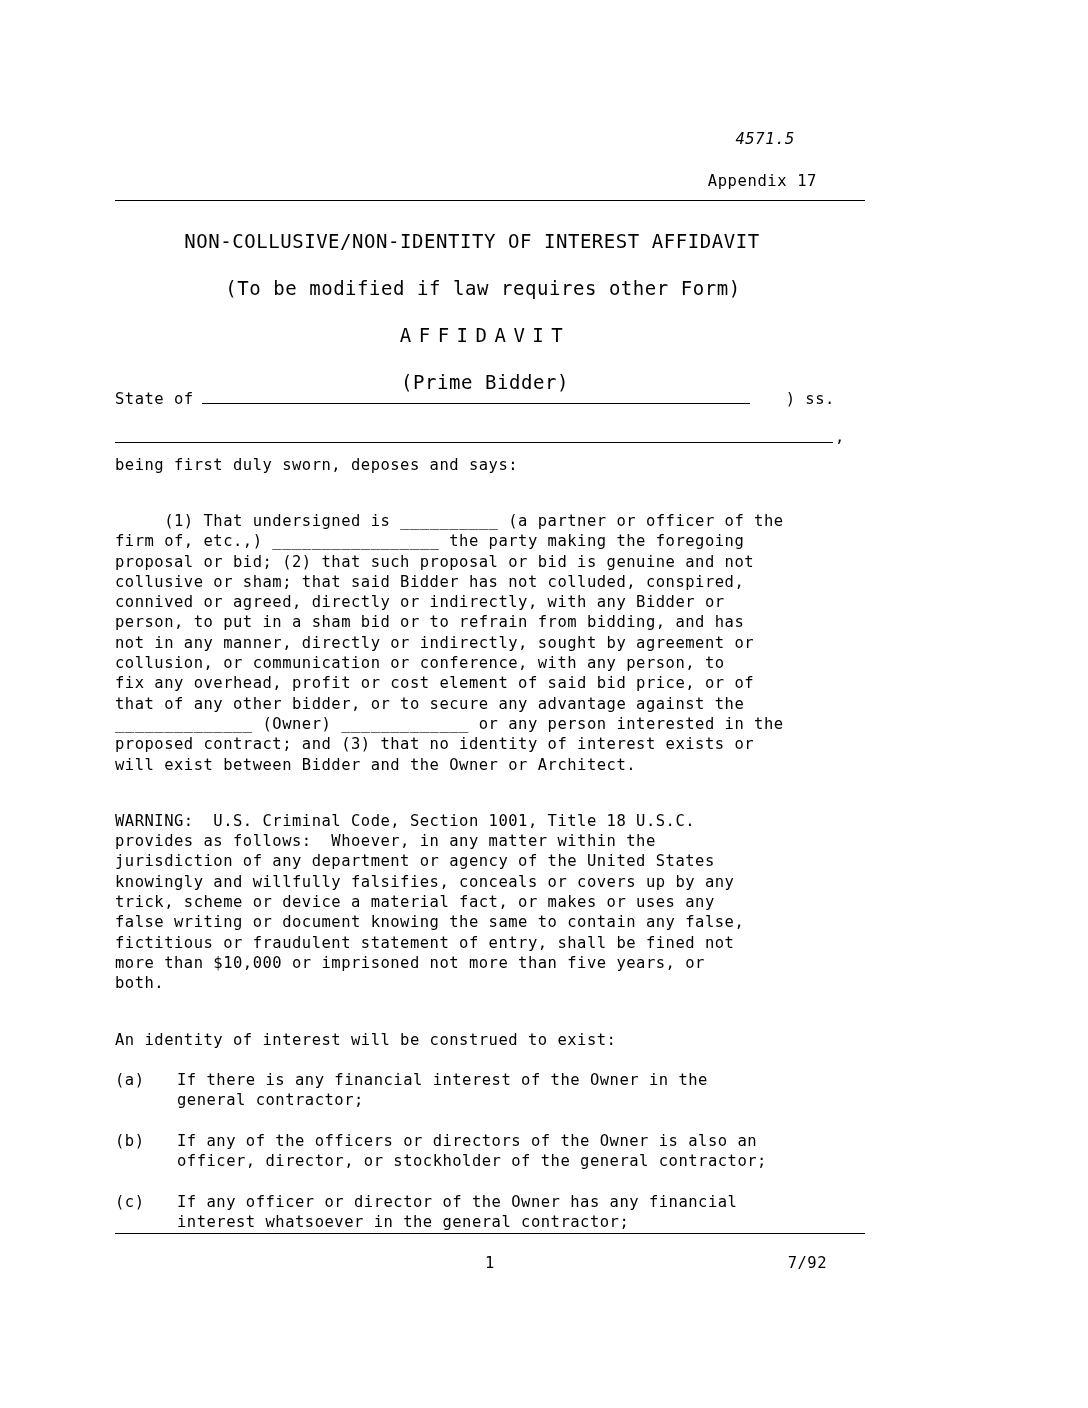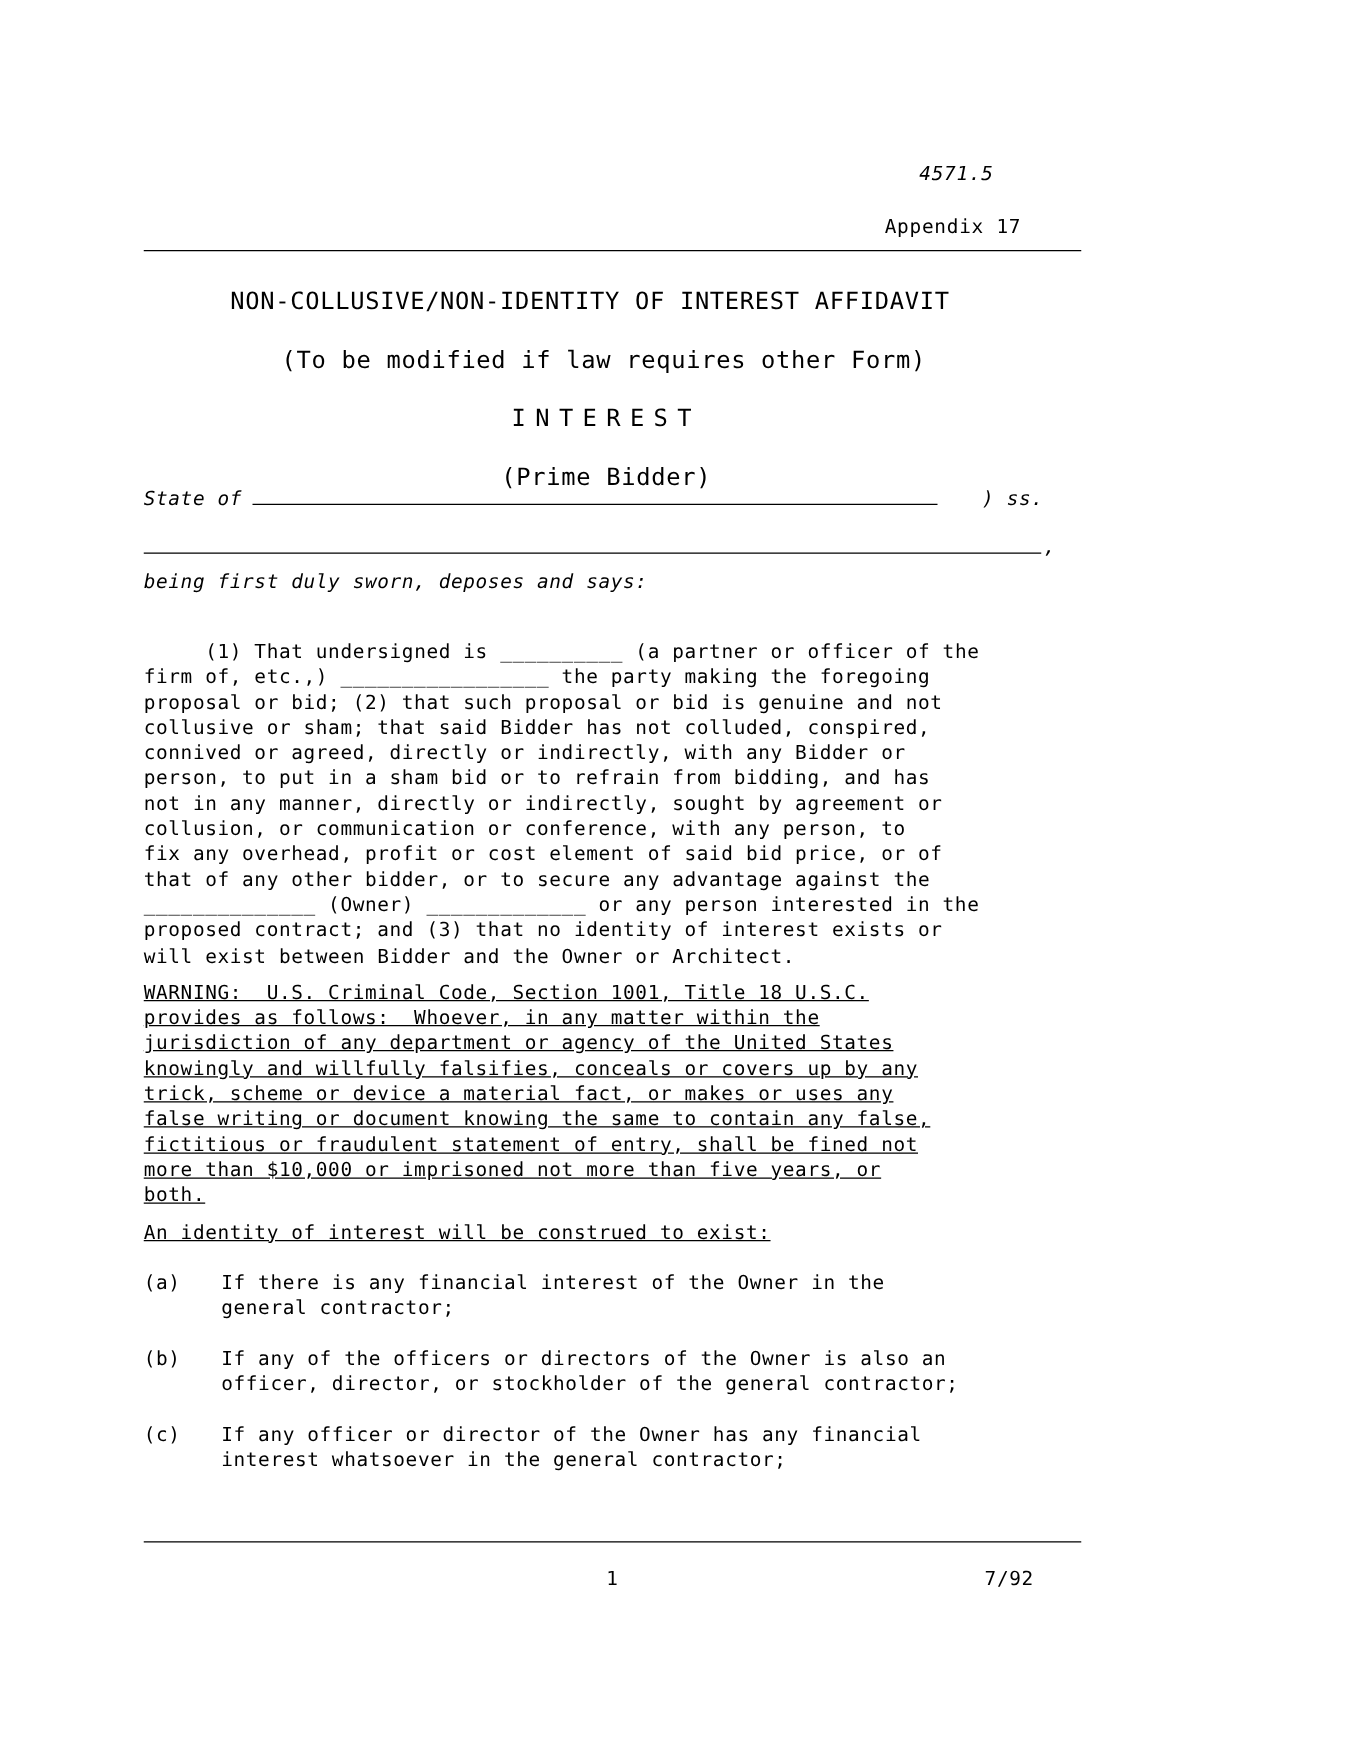--- a/index.html
+++ b/index.html
@@ -63,21 +63,20 @@
   .t4 { margin-top: 25px; padding-right: 10px; }
 
   
   .venue {
     position: absolute;
     left: 115px;
     top: 390px;
     width: 760px;
     font-size: 15.5px;
     letter-spacing: 0.5px;
-    font-style: italic;
   }
   .venue-row {
     display: flex;
     align-items: baseline;
     height: 40px;
   }
   .venue-lbl { white-space: pre; }
   .blank-fill {
     flex: 0 0 auto;
     border-bottom: 1.6px solid #000;
@@ -115,21 +114,21 @@
   .body {
     position: absolute;
     left: 115px;
     top: 511px;
     width: 760px;
     font-size: 15.5px;
     letter-spacing: 0.5px;
     line-height: 20.3px;
   }
   .para { white-space: pre-wrap; }
-  .para + .para { margin-top: 9px; text-decoration: underline; }
+  .para + .para { margin-top: 36px; }
 
   .list-item {
     display: flex;
     margin-top: 20.3px;
   }
   .list-marker {
     flex: 0 0 auto;
     width: 62px;
     white-space: pre;
   }
@@ -172,21 +171,21 @@
   <div class="hdr">
     <span class="doc-no">4571.5</span>
     <span class="appx">Appendix 17</span>
   </div>
 
   <div class="rule rule-top"></div>
 
   <div class="title-block">
     <div class="t-line t1">NON-COLLUSIVE/NON-IDENTITY OF INTEREST AFFIDAVIT</div>
     <div class="t-line t2">(To be modified if law requires other Form)</div>
-    <div class="t-line t3">INTEREST</div>
+    <div class="t-line t3">AFFIDAVIT</div>
     <div class="t-line t4">(Prime Bidder)</div>
   </div>
 
   <div class="venue">
 
     <div class="venue-row">
       <span class="venue-lbl">State of</span>
       <span class="blank-fill blank-state"></span>
       <span class="venue-suffix">) ss.</span>
     </div>

